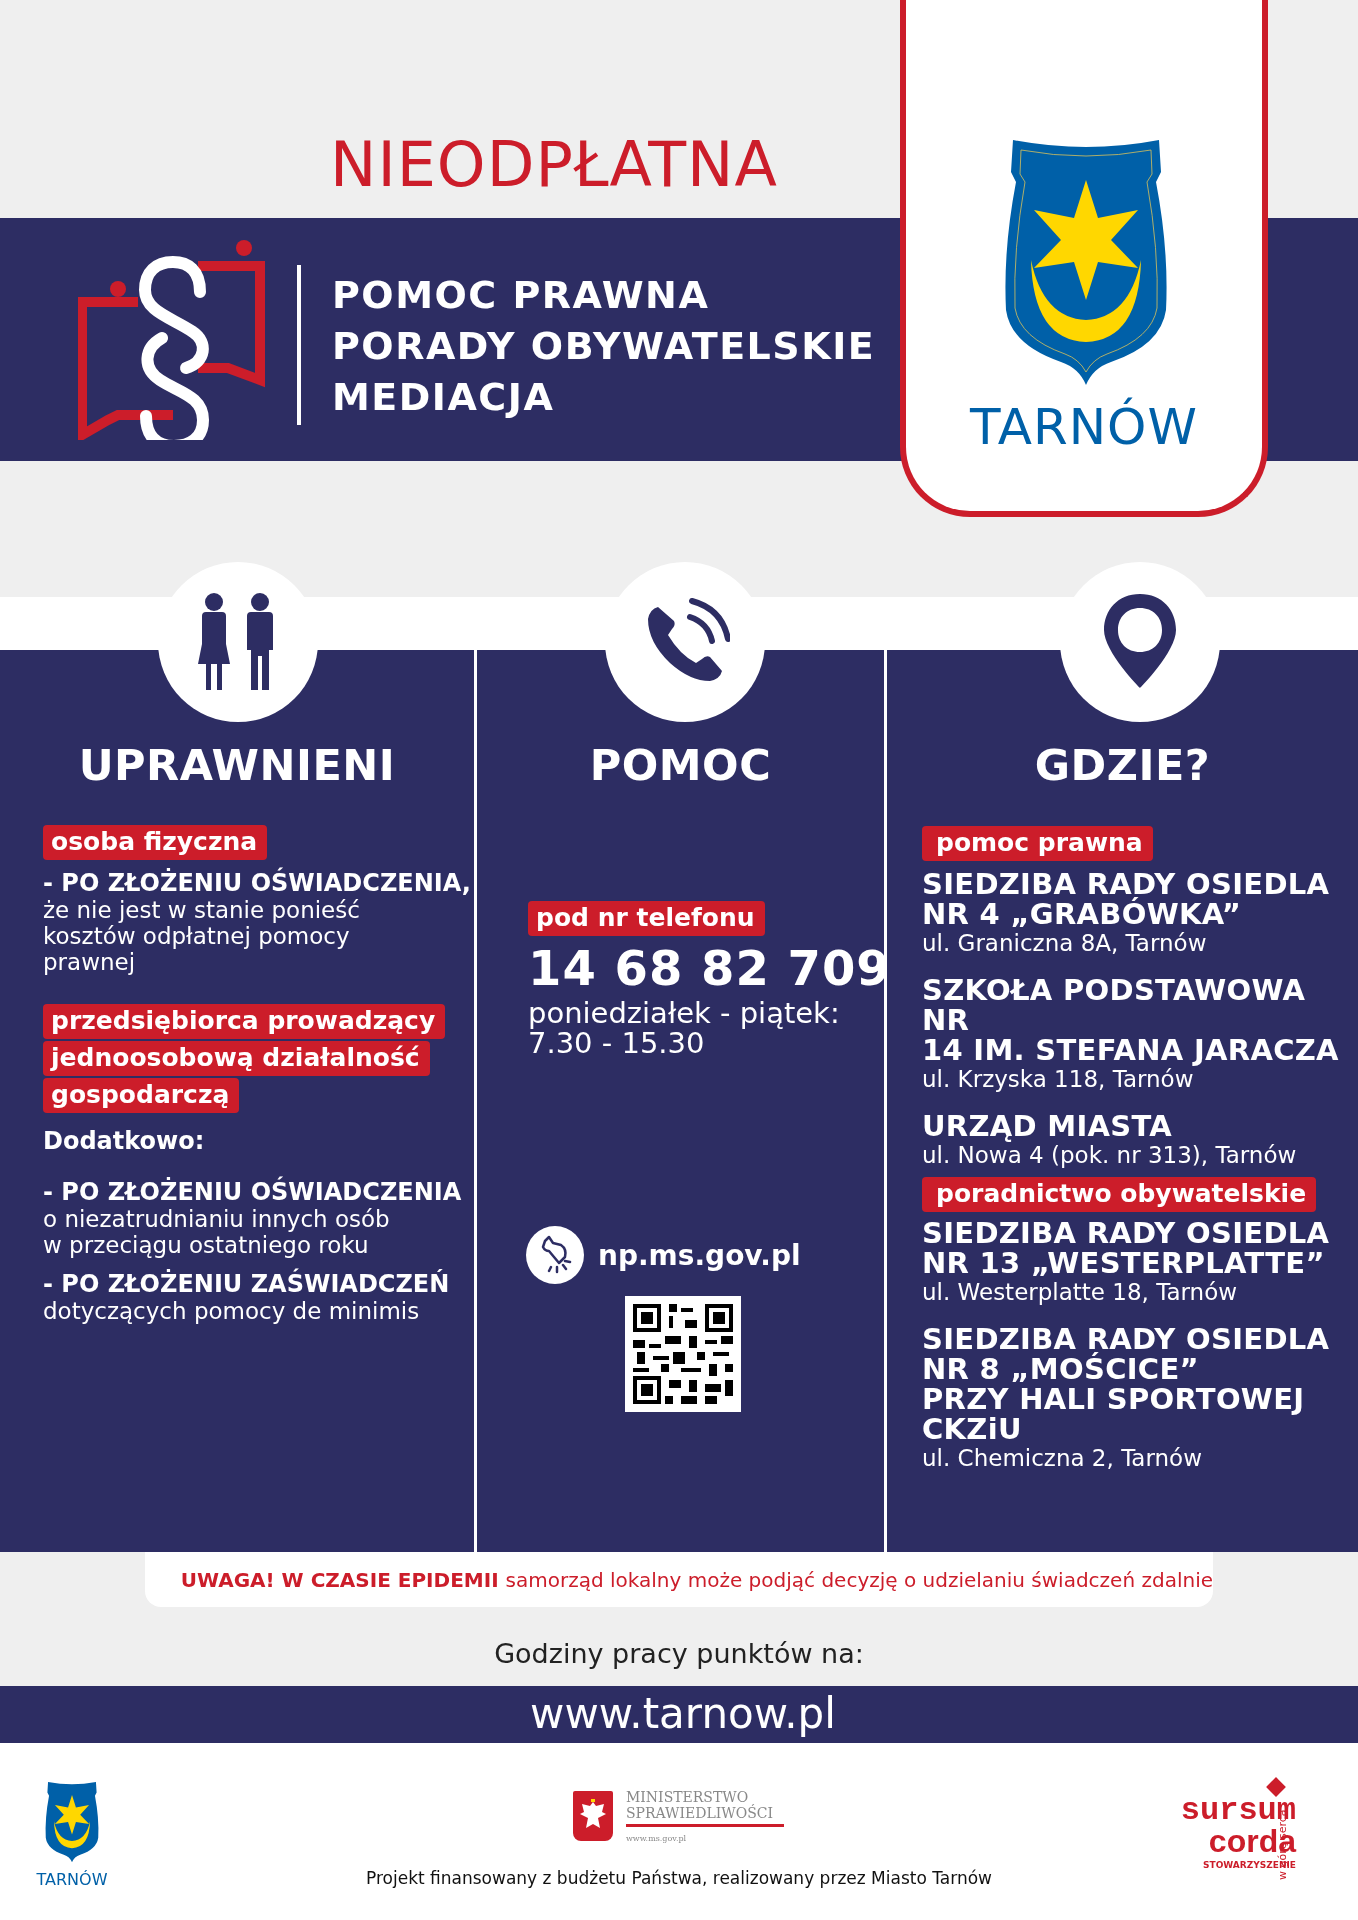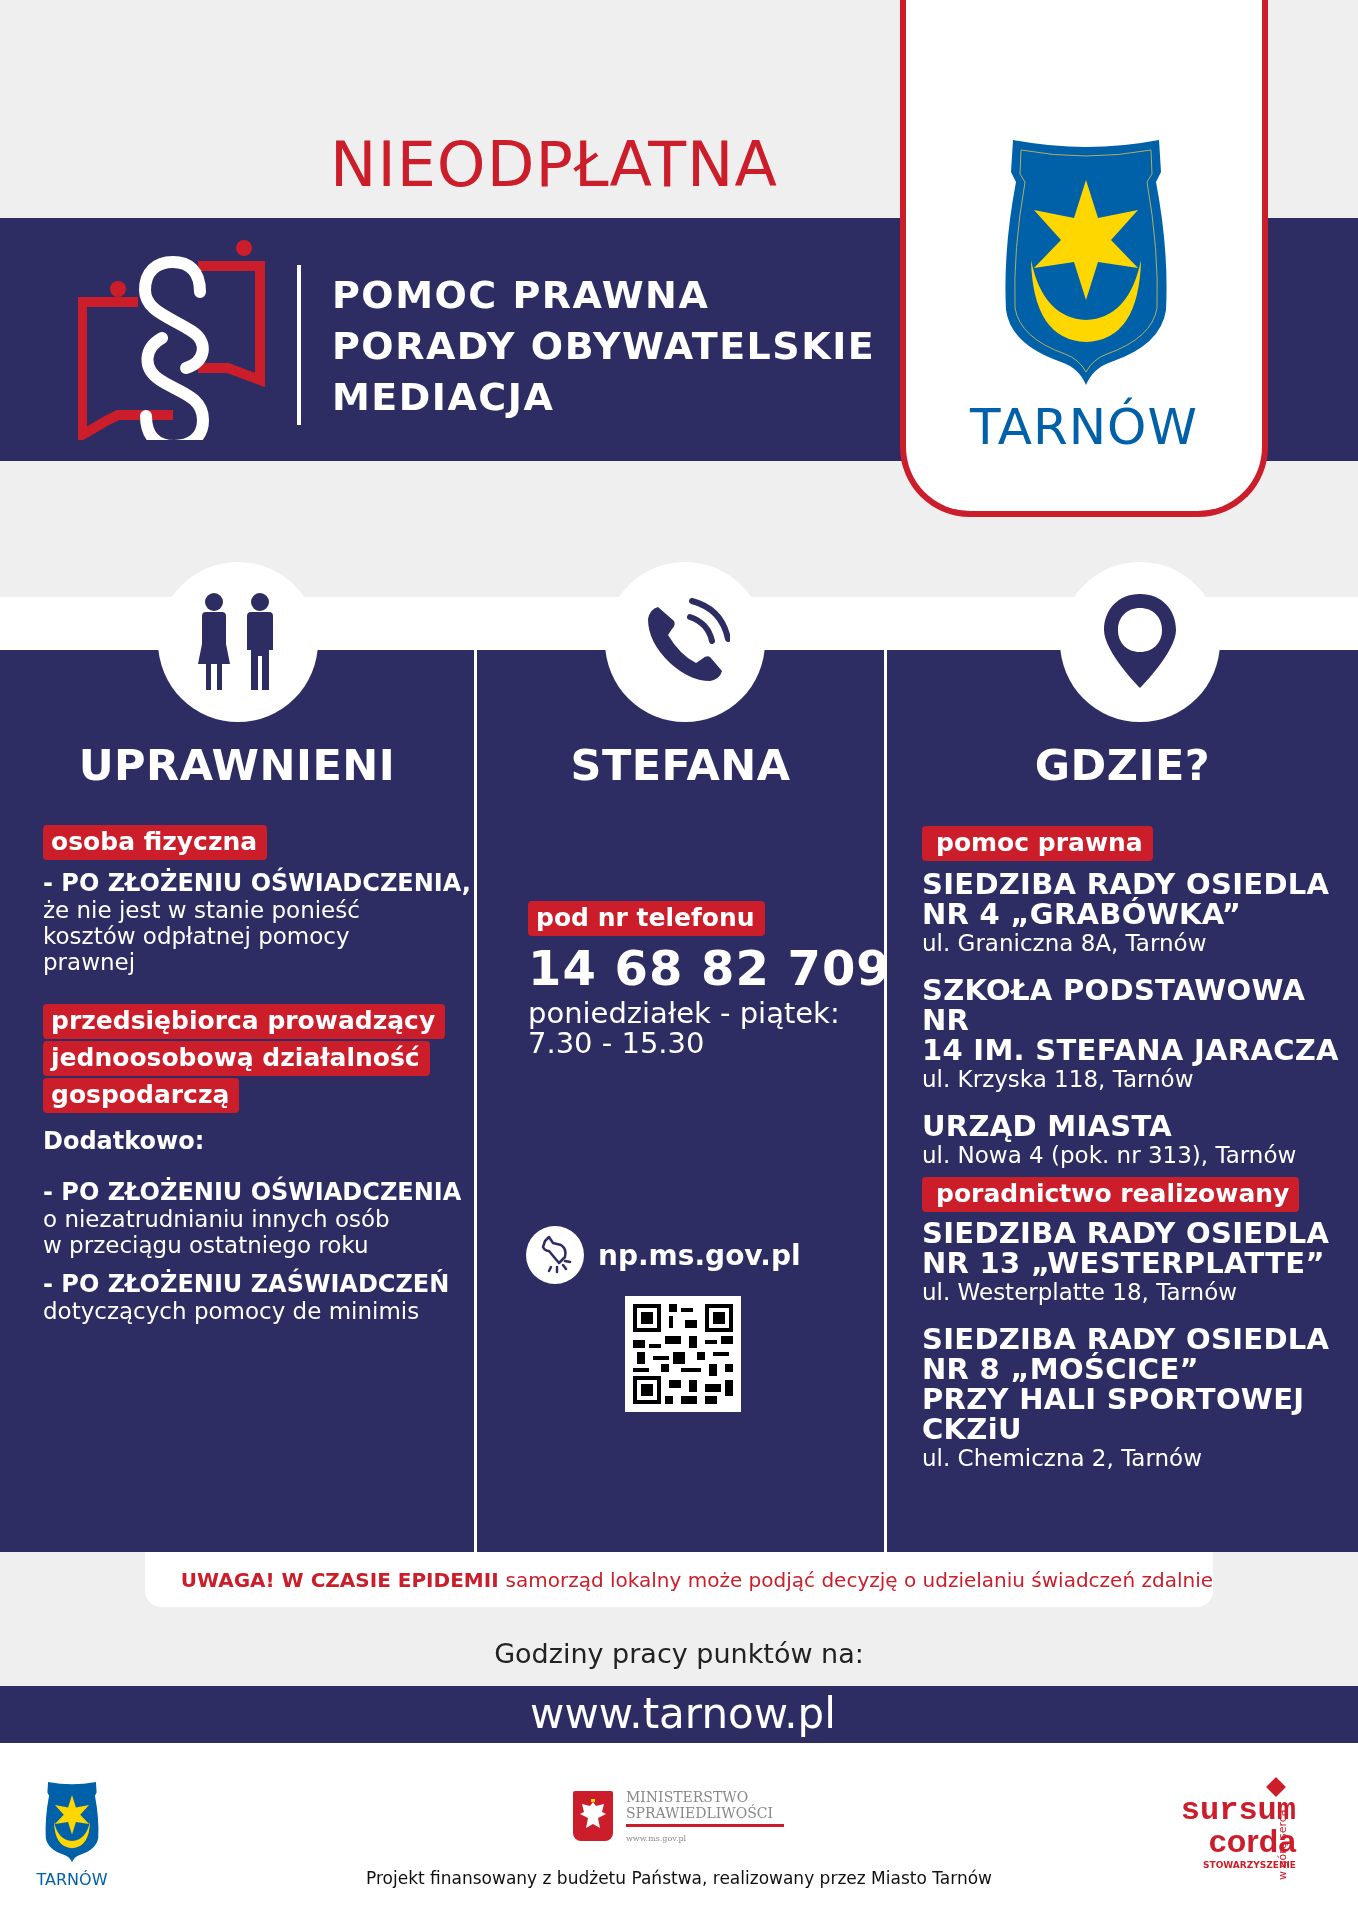--- a/index.html
+++ b/index.html
@@ -168,21 +168,21 @@
   <div class="txt-r">dotyczących pomocy de minimis</div>
 </div>
 
 <div class="abs icon-circle" style="left:605px; top:562px">
   <svg width="90" height="90" viewBox="0 0 90 90">
     <path d="M18 10 Q10 12 8 22 Q8 45 30 66 Q50 84 70 84 Q80 82 82 74 L70 60 Q66 58 62 62 L56 66 Q40 58 28 38 L32 32 Q36 28 34 24 Z" fill="#2d2d63"></path>
     <path d="M50 20 Q68 26 72 44" fill="none" stroke="#2d2d63" stroke-width="6" stroke-linecap="round"></path>
     <path d="M52 4 Q82 12 88 42" fill="none" stroke="#2d2d63" stroke-width="6" stroke-linecap="round"></path>
   </svg>
 </div>
-<div class="abs col-heading" style="left:477px; top:740px; width:407px">STEFANA</div>
+<div class="abs col-heading" style="left:477px; top:740px; width:407px">POMOC</div>
 
 <div class="abs" style="left:528px; top:901px">
   <span class="red-tag">pod nr telefonu</span>
   <div style="font-size:48px; font-weight:bold; line-height:60px; margin-top:2px; letter-spacing:1px">14 68 82 709</div>
   <div style="font-size:29px; line-height:30px">poniedziałek - piątek:</div>
   <div style="font-size:29px; line-height:30px">7.30 - 15.30</div>
 </div>
 
 <div class="abs" style="left:526px; top:1226px; display:flex; align-items:center">
   <div style="width:58px; height:58px; border-radius:50%; background:#fff; display:flex; align-items:center; justify-content:center">
@@ -254,21 +254,21 @@
   <div style="margin-top:18px">
     <div class="loc-title">SZKOŁA PODSTAWOWA NR
 14 IM. STEFANA JARACZA</div>
     <div class="loc-addr">ul. Krzyska 118, Tarnów</div>
   </div>
   <div style="margin-top:18px">
     <div class="loc-title">URZĄD MIASTA</div>
     <div class="loc-addr">ul. Nowa 4 (pok. nr 313), Tarnów</div>
   </div>
 
-  <div style="margin-top:8px"><span class="red-tag" style="padding-left:14px">poradnictwo realizowany</span></div>
+  <div style="margin-top:8px"><span class="red-tag" style="padding-left:14px">poradnictwo obywatelskie</span></div>
 
   <div style="margin-top:6px">
     <div class="loc-title">SIEDZIBA RADY OSIEDLA
 NR 13 „WESTERPLATTE”</div>
     <div class="loc-addr">ul. Westerplatte 18, Tarnów</div>
   </div>
   <div style="margin-top:18px">
     <div class="loc-title">SIEDZIBA RADY OSIEDLA
 NR 8 „MOŚCICE”
 PRZY HALI SPORTOWEJ

